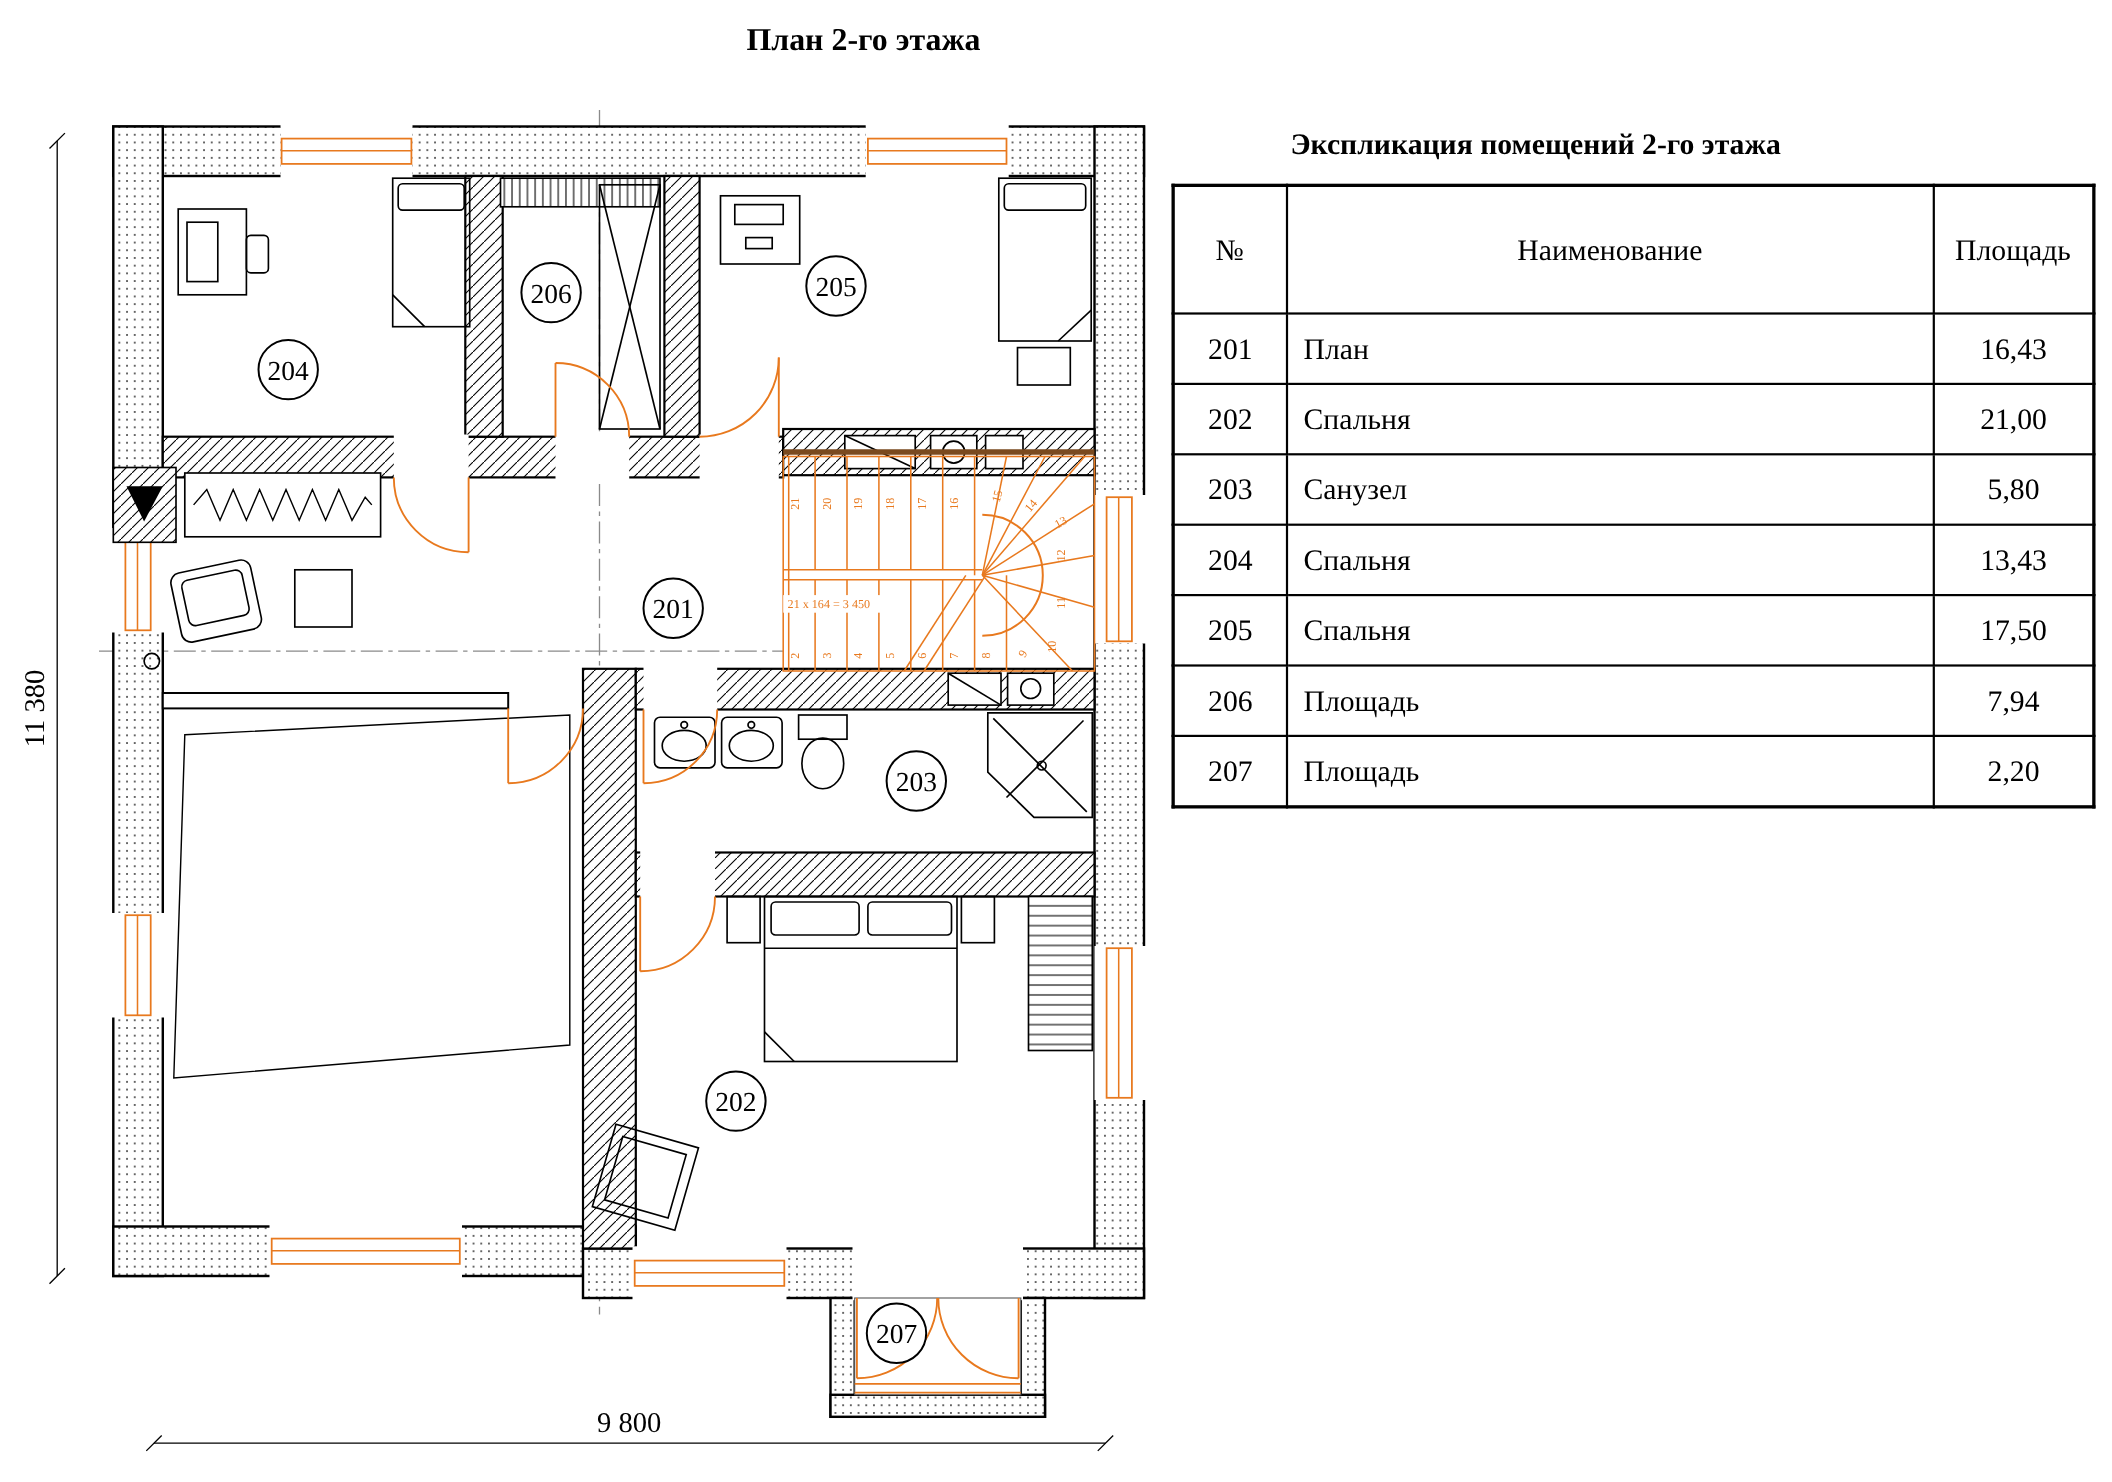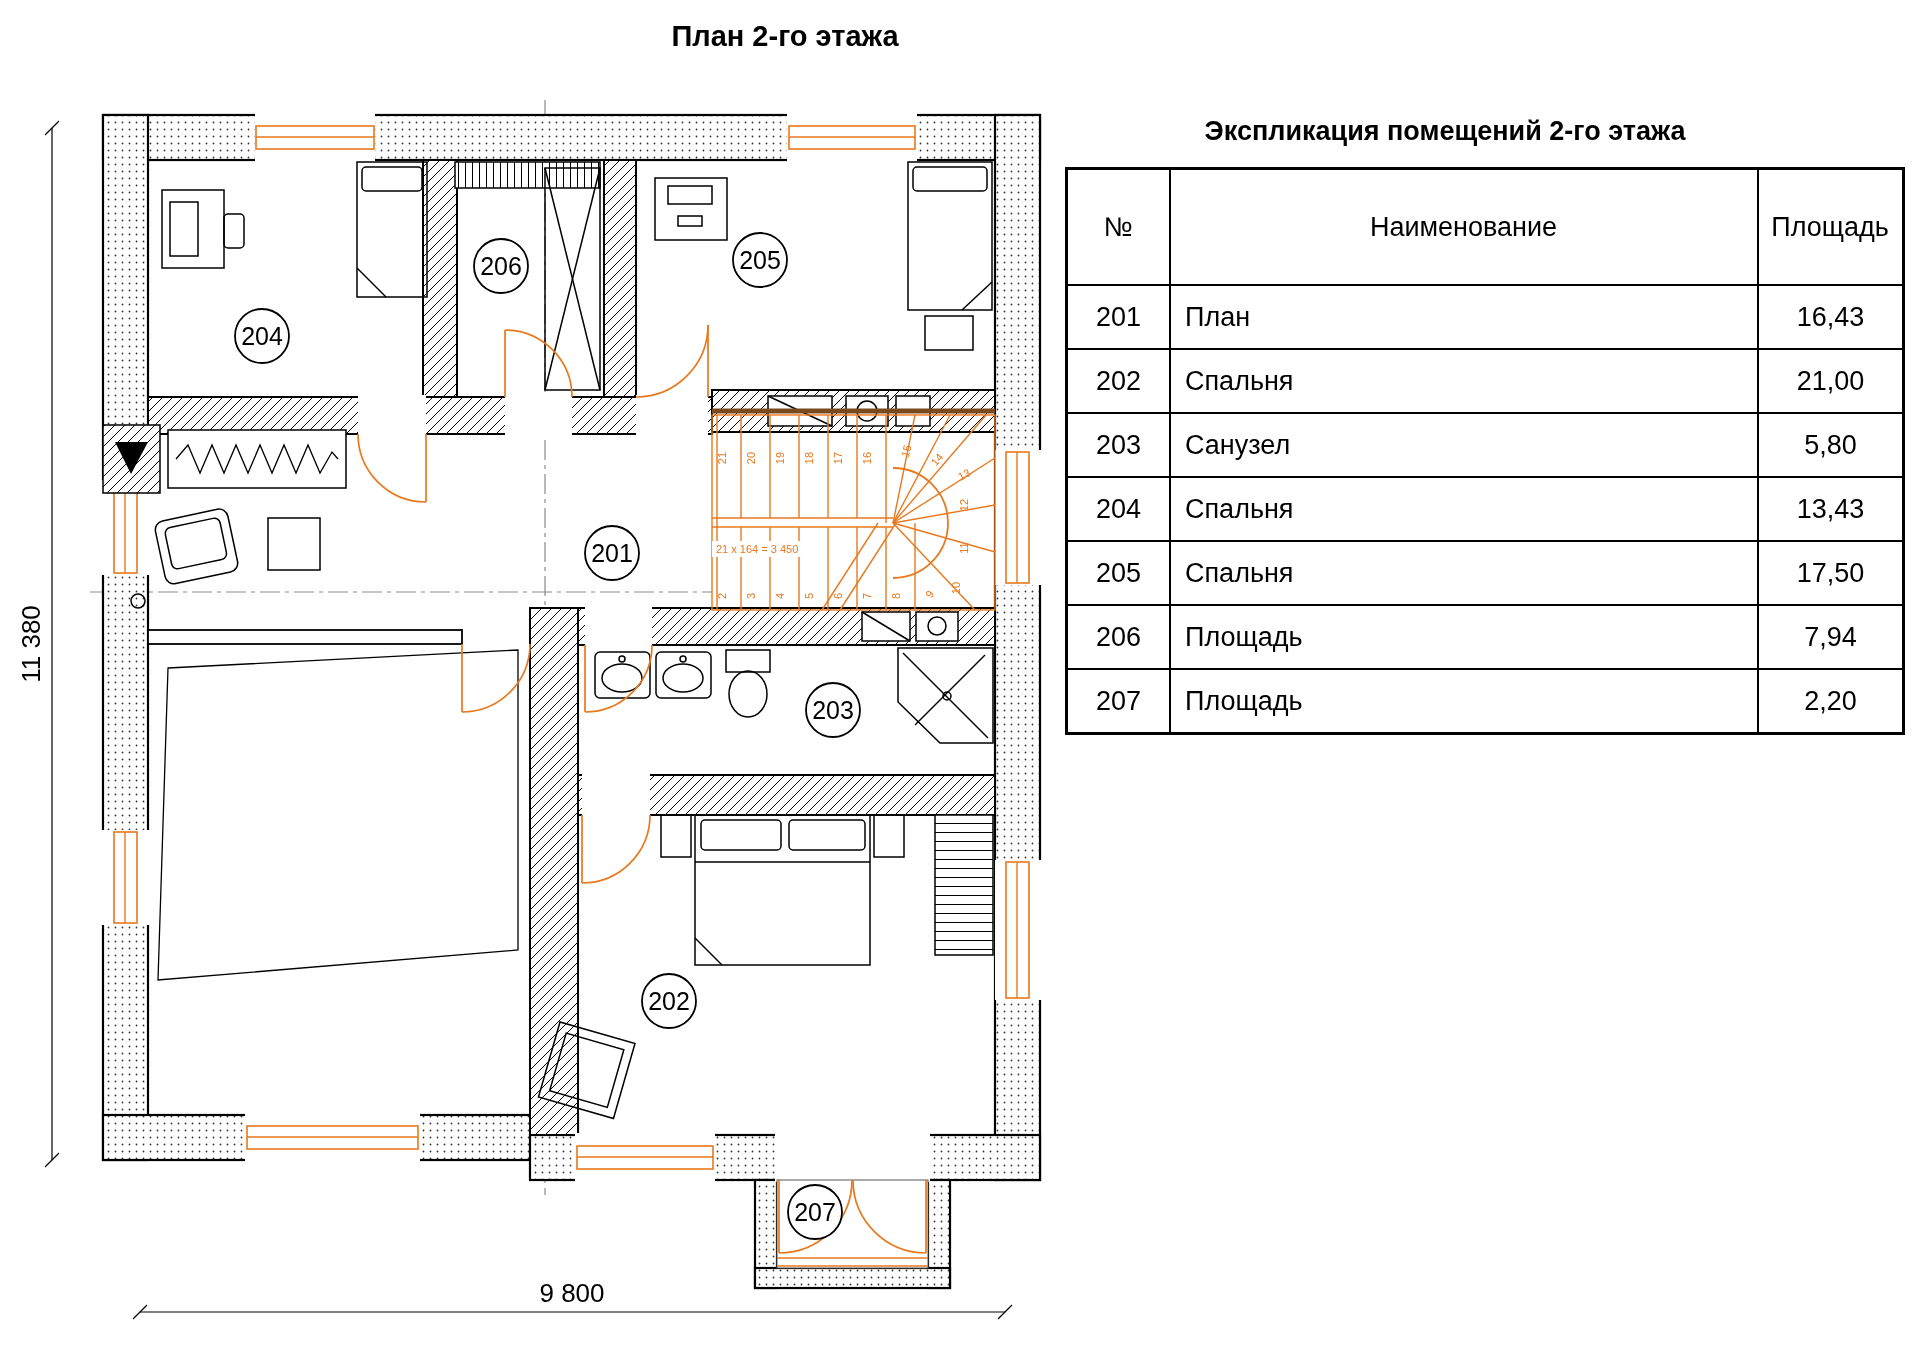--- a/index.html
+++ b/index.html
@@ -1,20 +1,20 @@
 <!DOCTYPE html>
 <html><head>
 <meta charset="utf-8">
 <style>
   html,body{margin:0;padding:0;background:#ffffff;}
   .page{position:relative;width:1920px;height:1347px;background:#fff;overflow:hidden;
-        font-family:Liberation Sans, sans-serif;color:#000;}
+        font-family:Liberation Serif, serif;color:#000;}
   .page-title{position:absolute;top:20px;left:385px;width:800px;text-align:center;
         font-size:29px;font-weight:bold;}
-  .table-title{position:absolute;top:116px;left:1000px;width:890px;text-align:center;
+  .table-title{position:absolute;top:116px;left:951px;width:890px;text-align:center;
         font-size:27px;font-weight:bold;}
   svg{position:absolute;left:0;top:0;}
   table.expl{position:absolute;left:1065px;top:167px;border-collapse:collapse;
         table-layout:fixed;width:827px;font-size:27px;}
   table.expl td{border:2px solid #000;background:#fff;}
   table.expl{border:3px solid #000;}
   td.c-no{width:100px;text-align:center;}
   td.c-name{width:585px;text-align:left;padding-left:14px;}
   td.c-area{width:142px;text-align:center;}
   tr.hdr td{height:112px;text-align:center;padding-left:0;}

